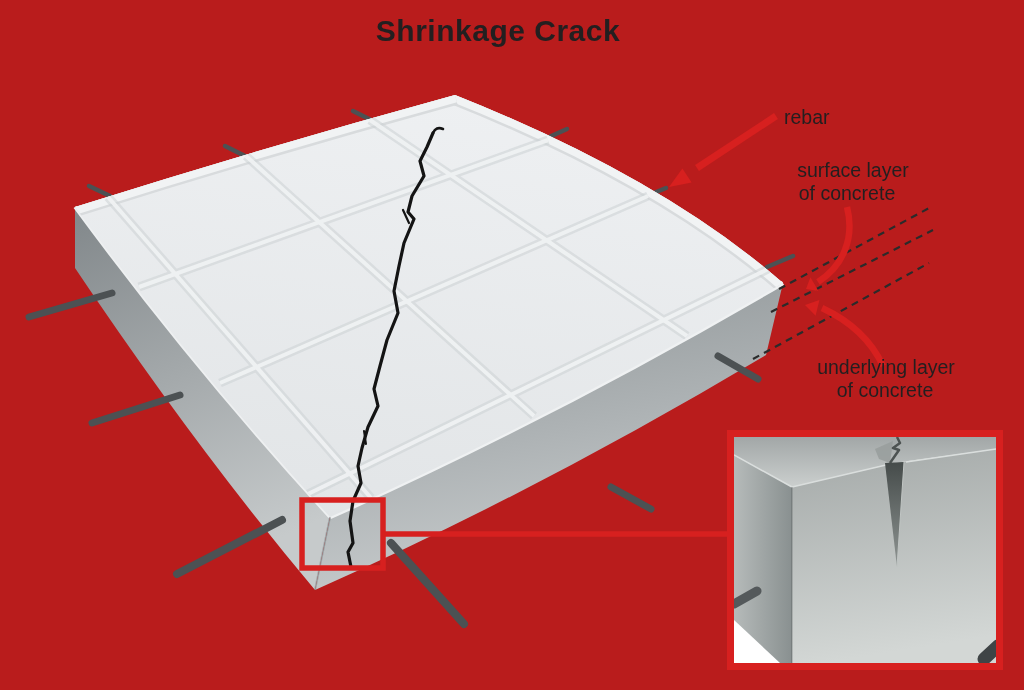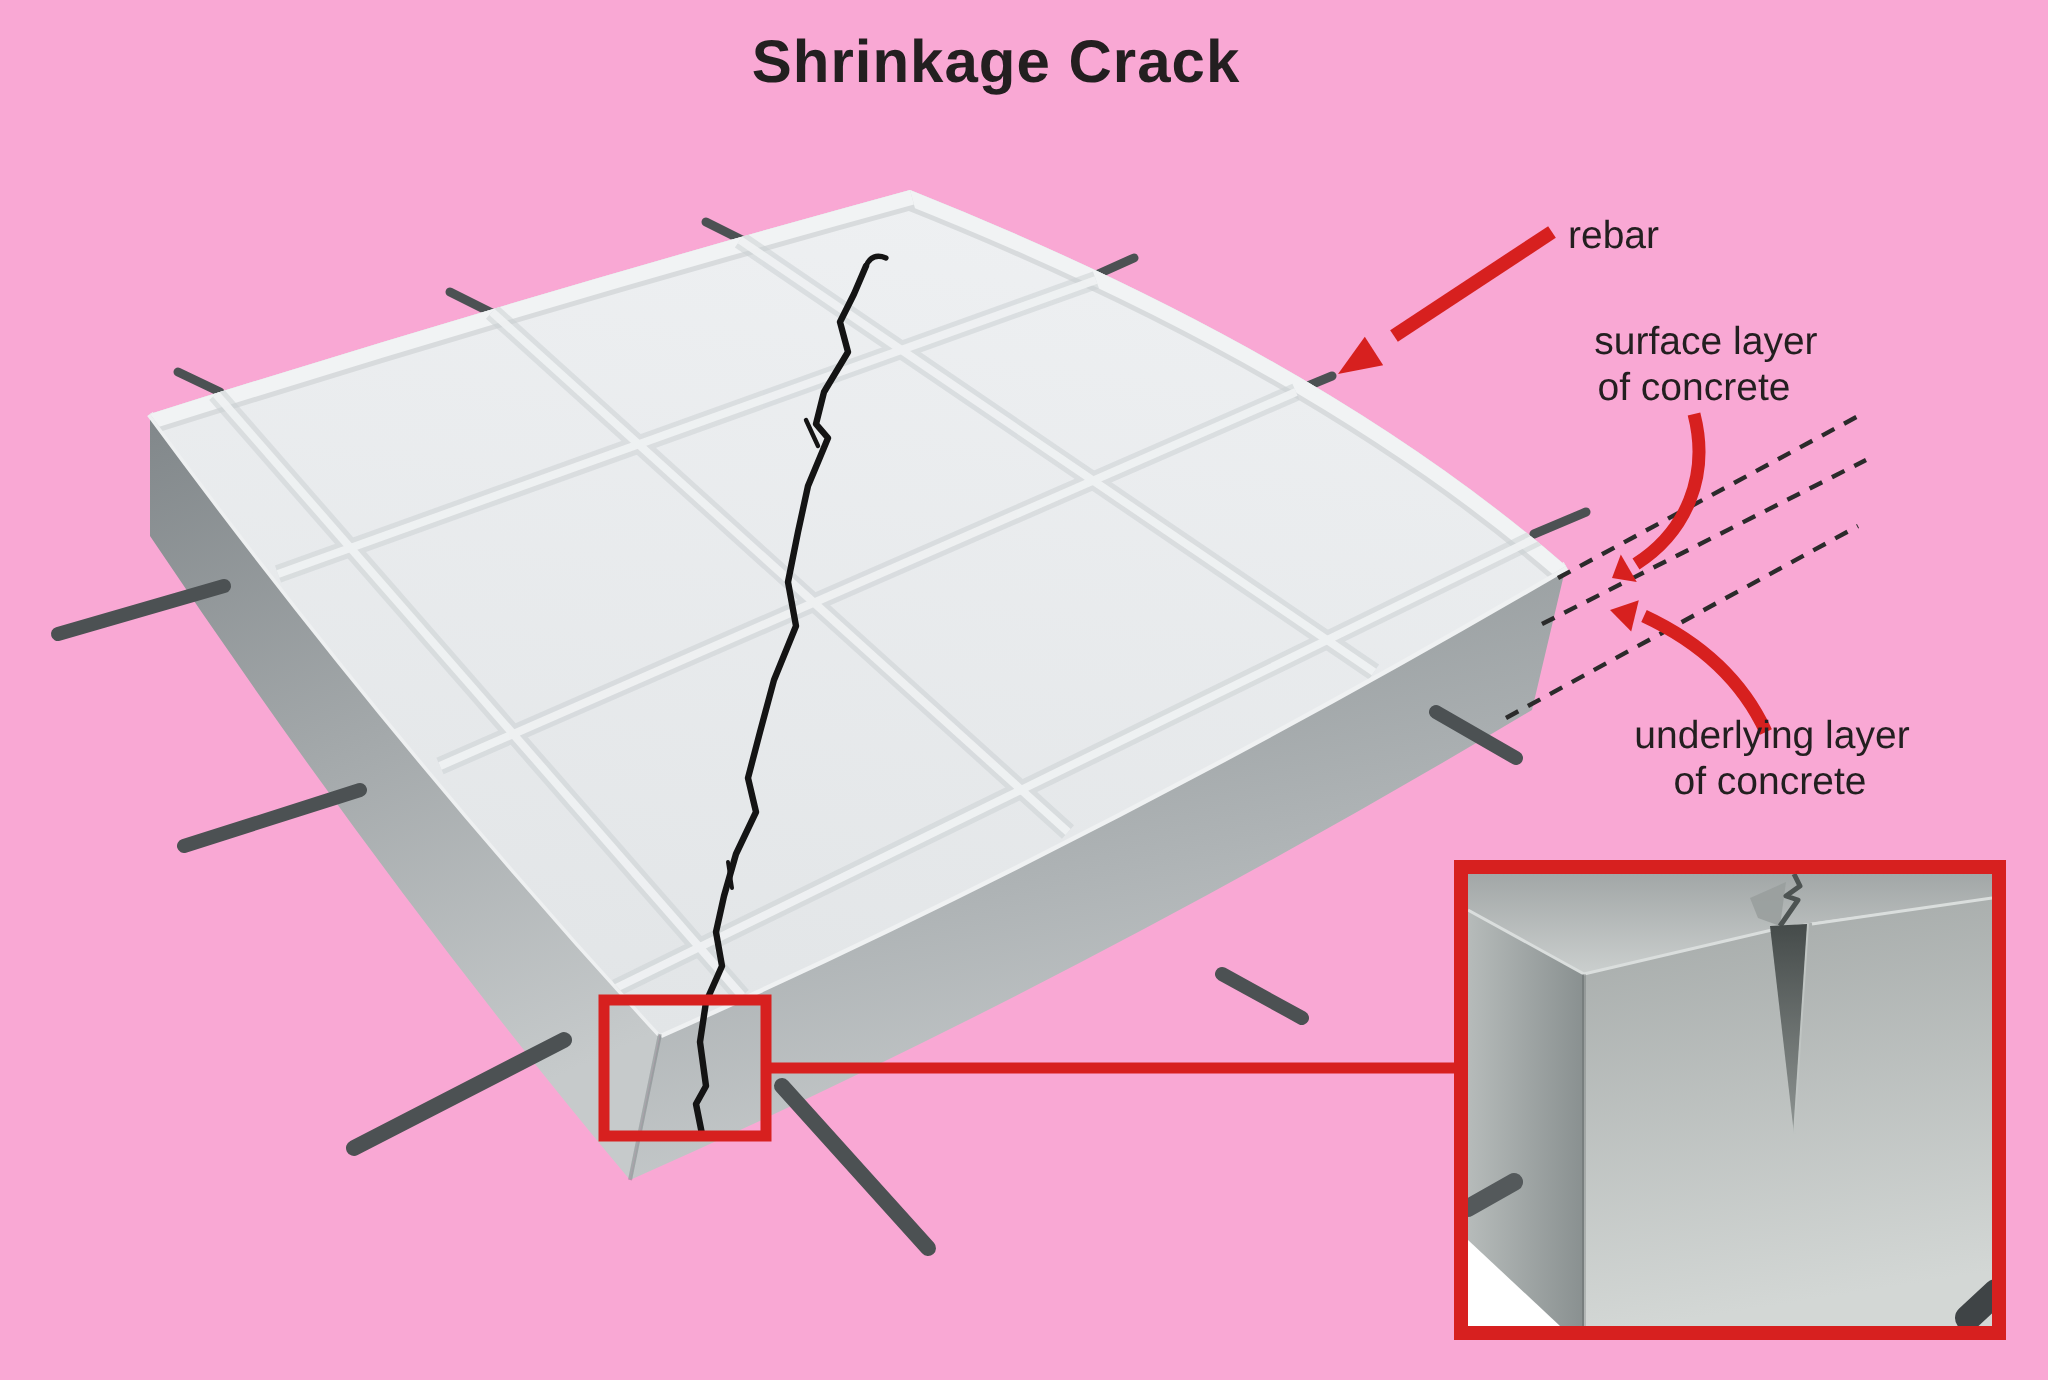--- a/index.html
+++ b/index.html
@@ -1,16 +1,16 @@
 <!DOCTYPE html>
 <html><head>
 <meta charset="utf-8">
 <style>
   html,body{margin:0;padding:0;background:#ffffff;}
-  .stage{position:relative;width:1024px;height:690px;background:#f9a8d4;overflow:hidden;
+  .stage{position:relative;width:1024px;height:690px;background:#b91c1c;overflow:hidden;
          font-family:"Liberation Sans", sans-serif;}
   svg{display:block;}
   text{fill:#231f20;}
   .title-text{font-size:30px;font-weight:bold;letter-spacing:.5px;}
   .callout-text{font-size:19.5px;}
 </style>
 </head>
 <body>
 
 <div class="stage">

